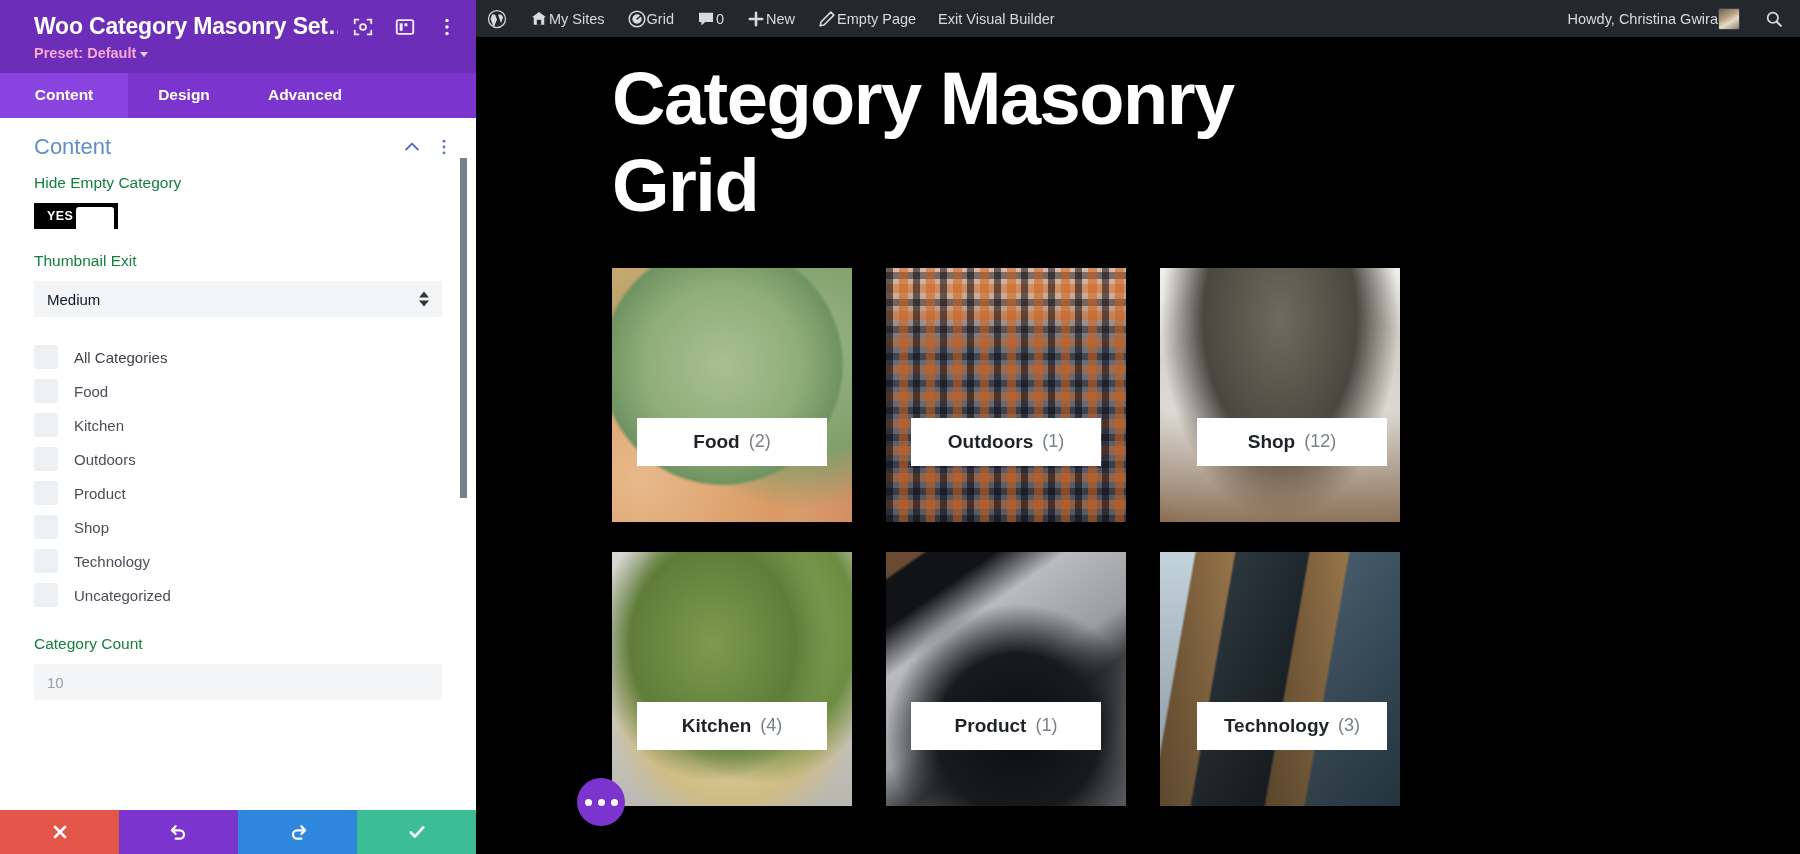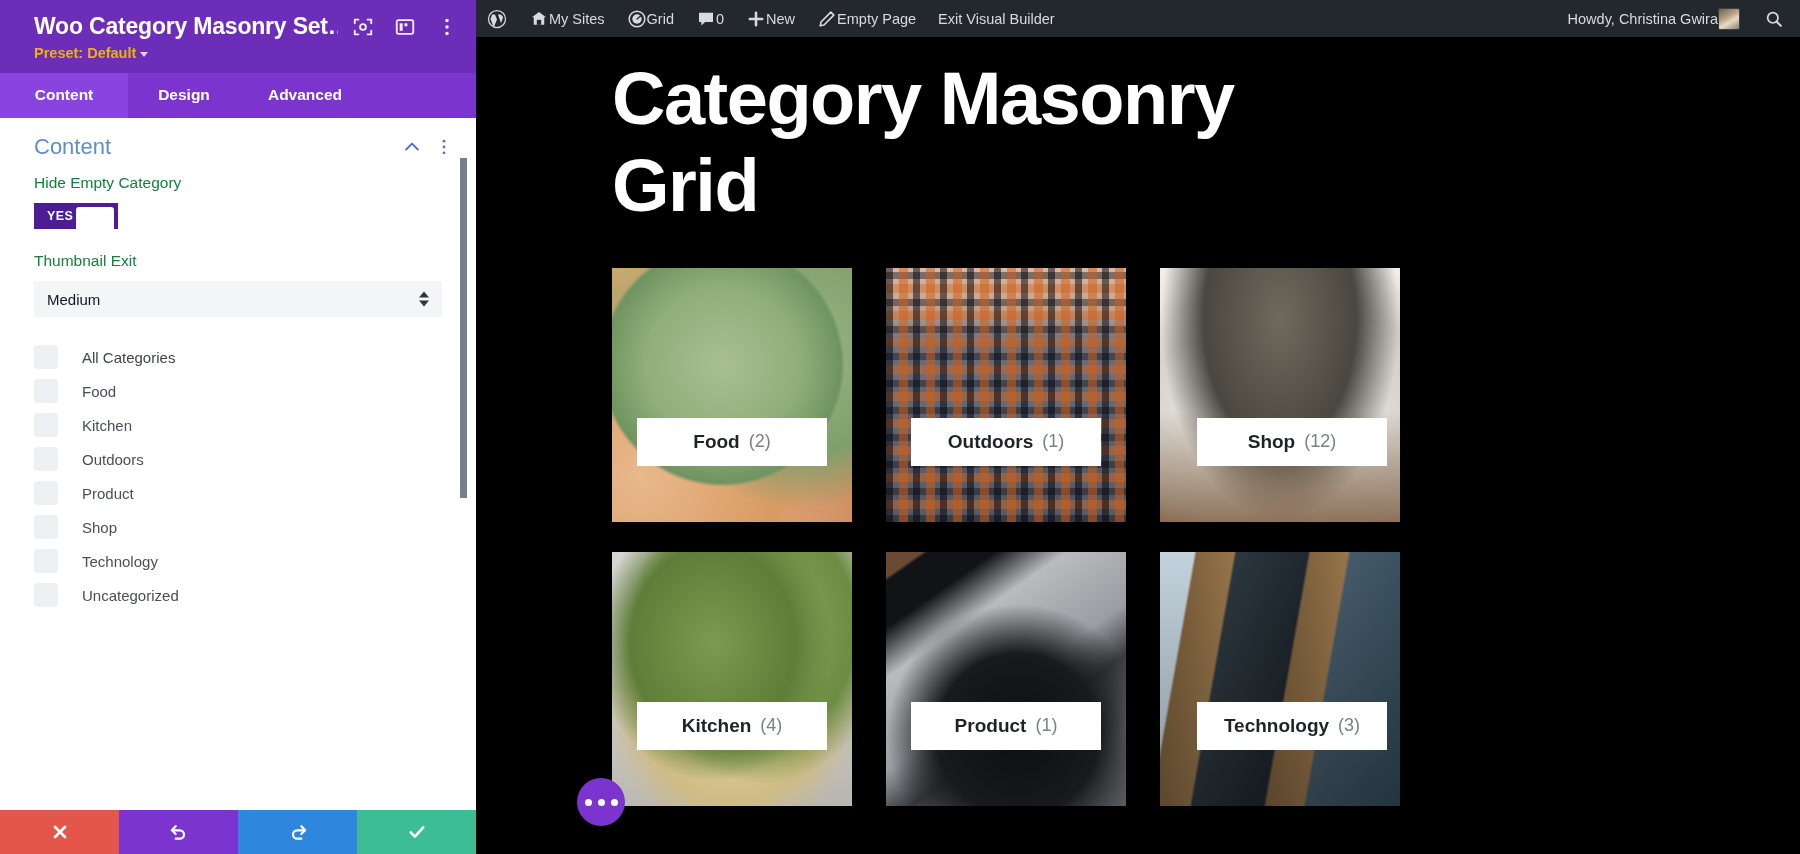--- a/index.html
+++ b/index.html
@@ -28,21 +28,21 @@
   }
   .panel-title-row { display: flex; align-items: center; }
   .panel-title {
     color: #fff; font-size: 23px; font-weight: bold;
     letter-spacing: -0.2px; white-space: nowrap;
     overflow: hidden; flex: 1 1 auto;
   }
   .panel-header-icons { display: flex; align-items: center; gap: 20px; padding-left: 14px; }
   .hdr-icon { width: 22px; height: 22px; opacity: .92; cursor: pointer; display:block; }
   .panel-preset {
-    color: #eab308; font-size: 14.5px; font-weight: bold;
+    color: #f9a8d4; font-size: 14.5px; font-weight: bold;
     margin-top: 5px; display: inline-block; cursor: pointer;
   }
   .caret-dn {
     display: inline-block; width: 0; height: 0; margin-left: 4px;
     border-left: 4px solid transparent; border-right: 4px solid transparent;
     border-top: 5px solid #e2d2f6; vertical-align: middle;
   }
 
   .tabs { display: flex; background: #7c34cf; flex: 0 0 auto; }
   .tab {
@@ -68,21 +68,21 @@
   .section-ico { width: 20px; height: 20px; margin-left: 12px; cursor: pointer; }
 
   .field { padding: 0 34px 0 34px; margin-bottom: 23px; }
   .field-label {
     display: block; color: #15803d; font-size: 15.5px;
     font-weight: normal; margin-bottom: 11px;
   }
 
   .toggle {
     width: 84px; height: 26px; border-radius: 0;
-    background: #4c1d95; position: relative; cursor: pointer;
+    background: #000000; position: relative; cursor: pointer;
     display: flex; align-items: center;
   }
   .toggle-text {
     color: #fff; font-size: 12.5px; font-weight: bold;
     padding-left: 13px; letter-spacing: .4px;
   }
   .toggle-knob {
     position: absolute; right: 4px; top: 4px;
     width: 38px; height: 25px; background: #fff; border-radius: 3px;
   }
@@ -95,21 +95,21 @@
   }
   .select-arrows {
     position: absolute; right: 13px; top: 50%; transform: translateY(-50%);
     display: flex; flex-direction: column; gap: 3px;
   }
   .ar-up { width:0;height:0;border-left:5px solid transparent;border-right:5px solid transparent;border-bottom:6px solid #31353c; }
   .ar-dn { width:0;height:0;border-left:5px solid transparent;border-right:5px solid transparent;border-top:6px solid #31353c; }
 
   .check-list { margin-top: 2px; }
   .check-row {
-    display: flex; align-items: center; height: 34px; cursor: pointer; gap: 8px;
+    display: flex; align-items: center; height: 34px; cursor: pointer;
   }
   .check-box {
     width: 24px; height: 24px; background: #eef1f4; border-radius: 3px;
     flex: 0 0 auto;
   }
   .check-label {
     margin-left: 16px; color: #4a4f57; font-size: 15px;
   }
   .check-label.bold { color: #3f444c; }
 
@@ -339,20 +339,24 @@
               <span class="check-box"></span>
               <span class="check-label">Technology</span>
             </div>
             <div class="check-row">
               <span class="check-box"></span>
               <span class="check-label">Uncategorized</span>
             </div>
           </div>
         </div>
 
+        <div class="field">
+          <span class="field-label">Category Count</span>
+          <div class="text-input">10</div>
+        </div>
 
       </div>
       <div class="panel-scrollbar"></div>
     </div>
 
     <div class="panel-actions">
       <div class="pa pa-cancel">
         <svg viewBox="0 0 24 24">
             <path d="M6 6l12 12M18 6L6 18" stroke="#fff" stroke-width="3.2" stroke-linecap="round"></path>
           </svg>

